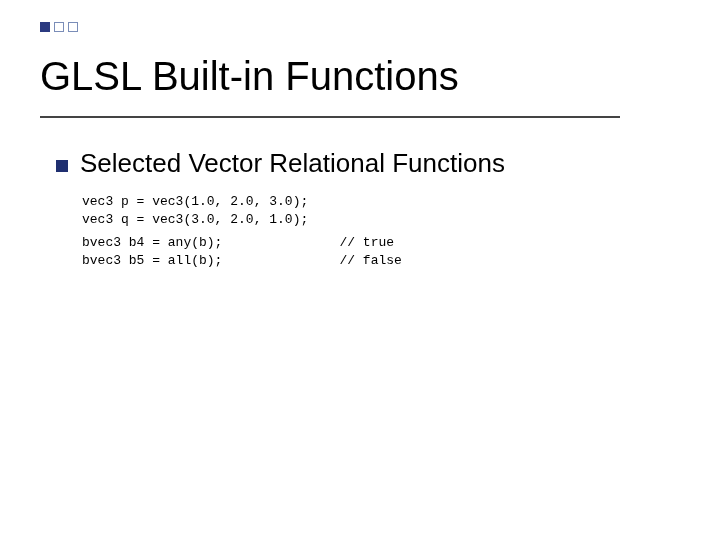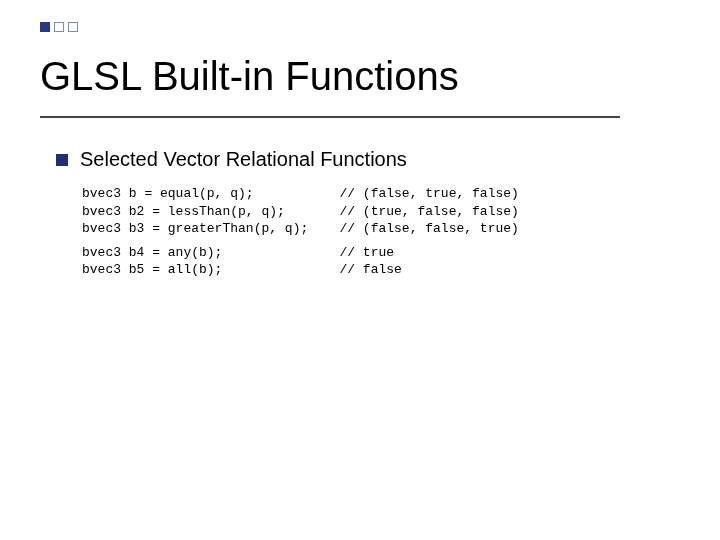--- a/index.html
+++ b/index.html
@@ -64,21 +64,21 @@
     margin-bottom: 14px;
   }
   .bullet {
     width: 12px;
     height: 12px;
     min-width: 12px;
     background: #1f2f70;
     margin-top: 6px;
   }
   .bullet-text {
-    font-size: 20px;
+    font-size: 26px;
     font-weight: 400;
   }
   .code {
     margin-left: 26px;
     font-family: "Courier New", Courier, monospace;
     font-size: 13px;
     line-height: 1.35;
     white-space: pre;
   }
 </style>
@@ -96,20 +96,19 @@
   <div class="title">GLSL Built-in Functions</div>
 
   <div class="rule"></div>
 
   <div class="body">
     <div class="bullet-row">
       <div class="bullet"></div>
       <div class="bullet-text">Selected Vector Relational Functions</div>
     </div>
 
-    <div class="code" style="margin-top:14px">bvec3 b = equal(p, q);           // (false, true, false)
-bvec3 b2 = lessThan(p, q);       // (true, false, false)
-bvec3 b3 = greaterThan(p, q);    // (false, false, true)</div>
+    <div class="code">vec3 p = vec3(1.0, 2.0, 3.0);
+vec3 q = vec3(3.0, 2.0, 1.0);</div>
     <div class="code" style="margin-top:6px">bvec3 b4 = any(b);               // true
 bvec3 b5 = all(b);               // false</div>
   </div>
 
 </div>
 
 </body></html>

